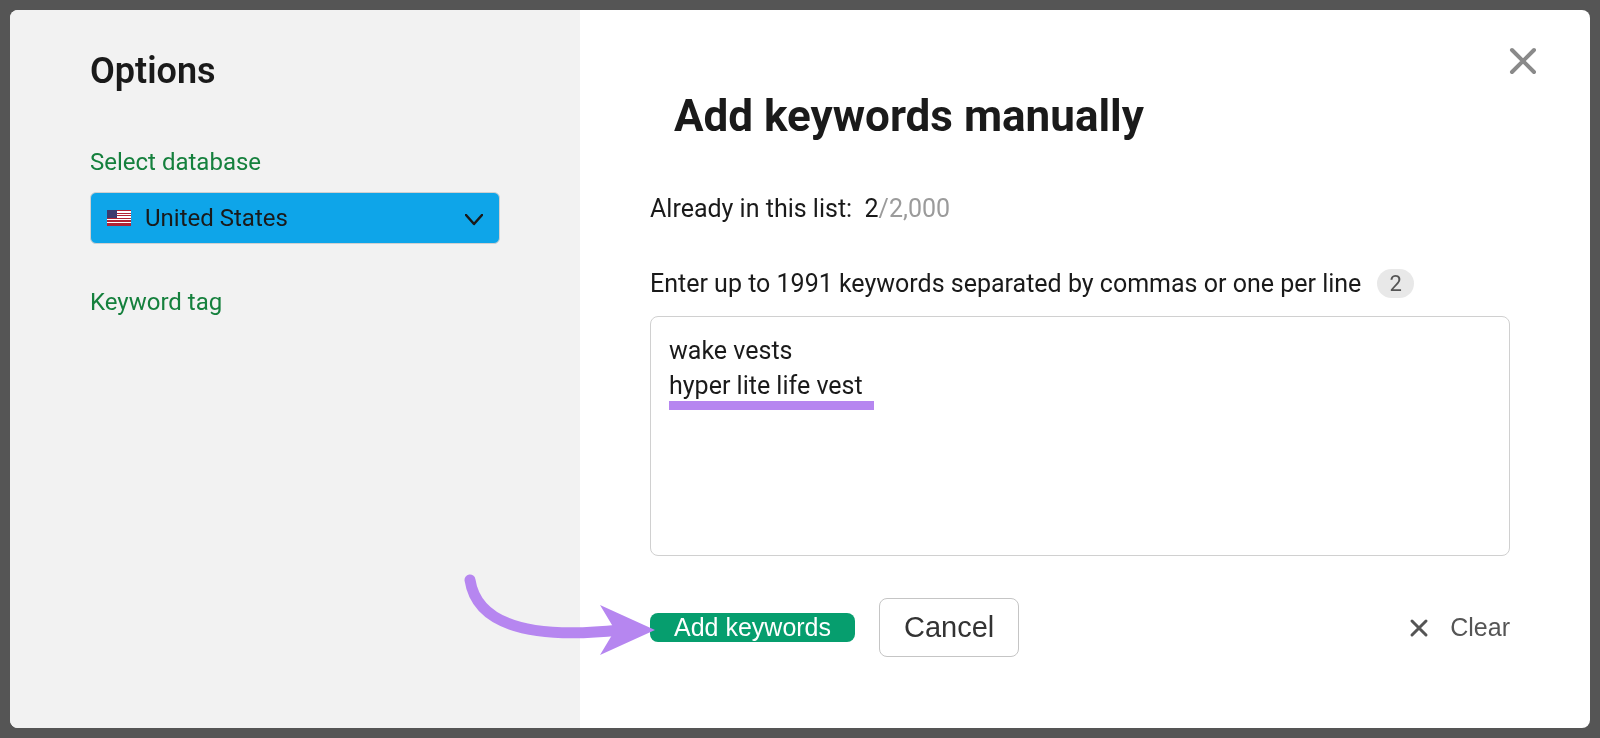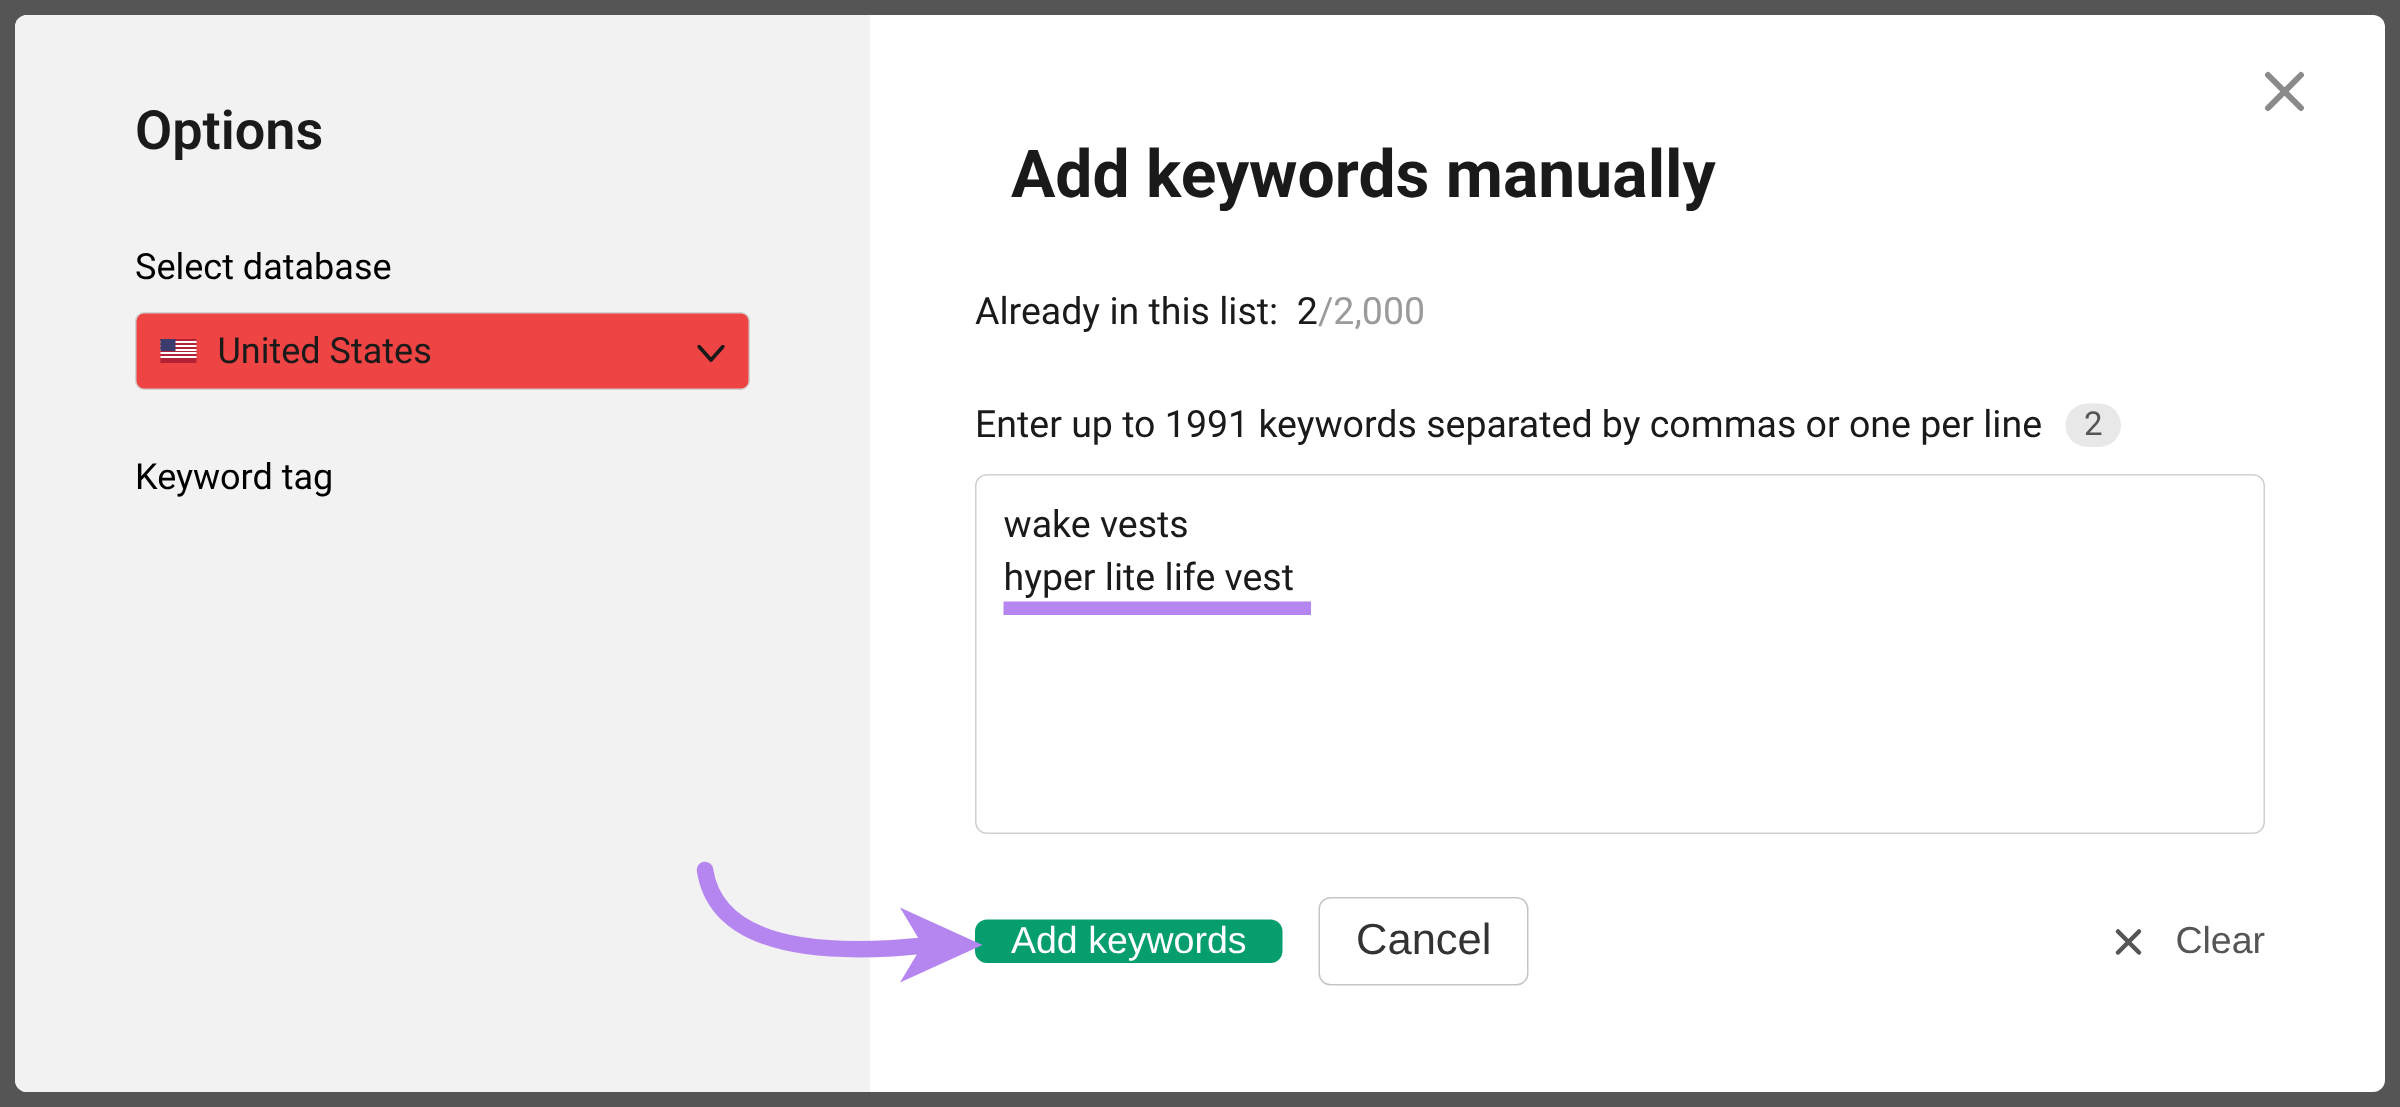--- a/index.html
+++ b/index.html
@@ -25,47 +25,47 @@
       bottom: 10px;
       background: #fff;
       border-radius: 8px;
       display: flex;
       overflow: hidden;
     }
 
     .sidebar {
       width: 570px;
       background: #f2f2f2;
-      padding: 56px 80px 40px 80px;
+      padding: 40px 80px 40px 80px;
     }
 
     .sidebar-title {
       font-size: 36px;
       font-weight: 600;
       color: #1a1a1a;
       margin-bottom: 56px;
     }
 
     .field-label {
       font-size: 24px;
-      color: #000000;
+      color: #15803d;
       margin-bottom: 16px;
     }
 
     .select-wrap {
       position: relative;
       margin-bottom: 44px;
     }
 
     .select-box {
       width: 100%;
       height: 52px;
       border: 1px solid #d0d0d0;
       border-radius: 6px;
-      background: #ef4444;
+      background: #0ea5e9;
       display: flex;
       align-items: center;
       padding: 0 16px;
       cursor: pointer;
       font-size: 24px;
       color: #1a1a1a;
     }
 
     .flag {
       width: 24px;

